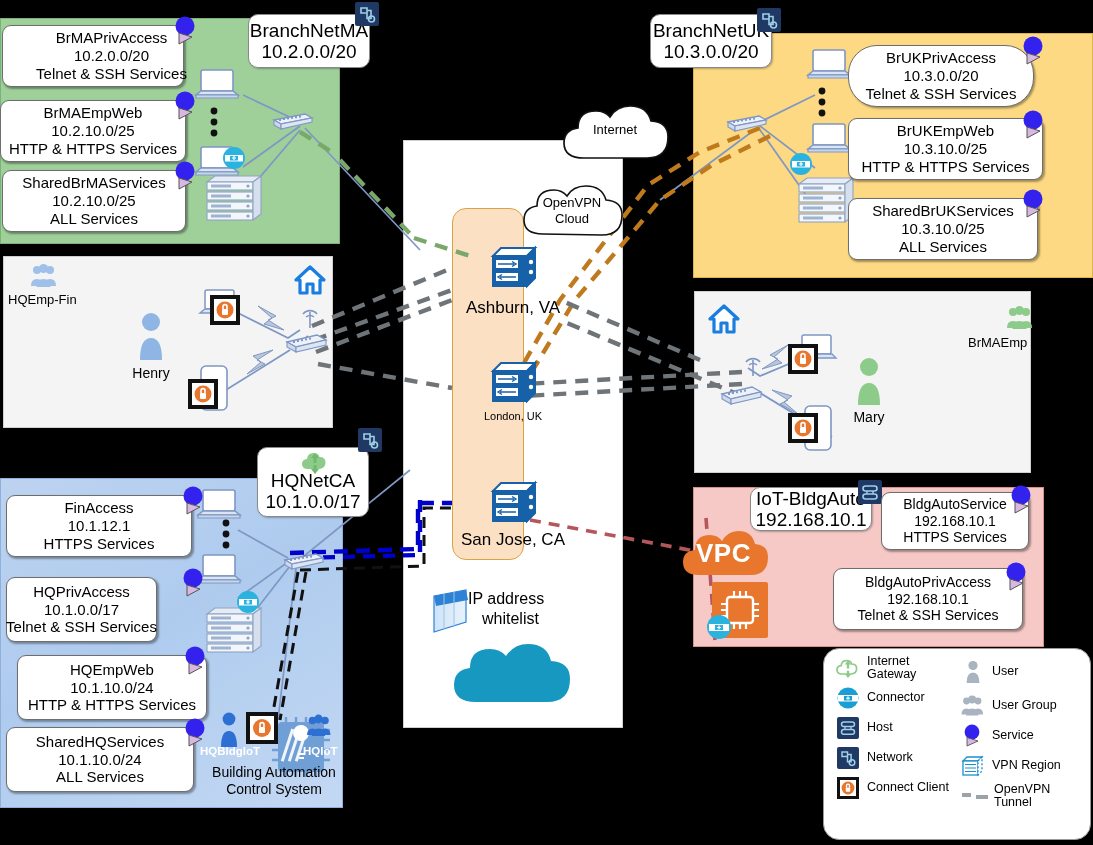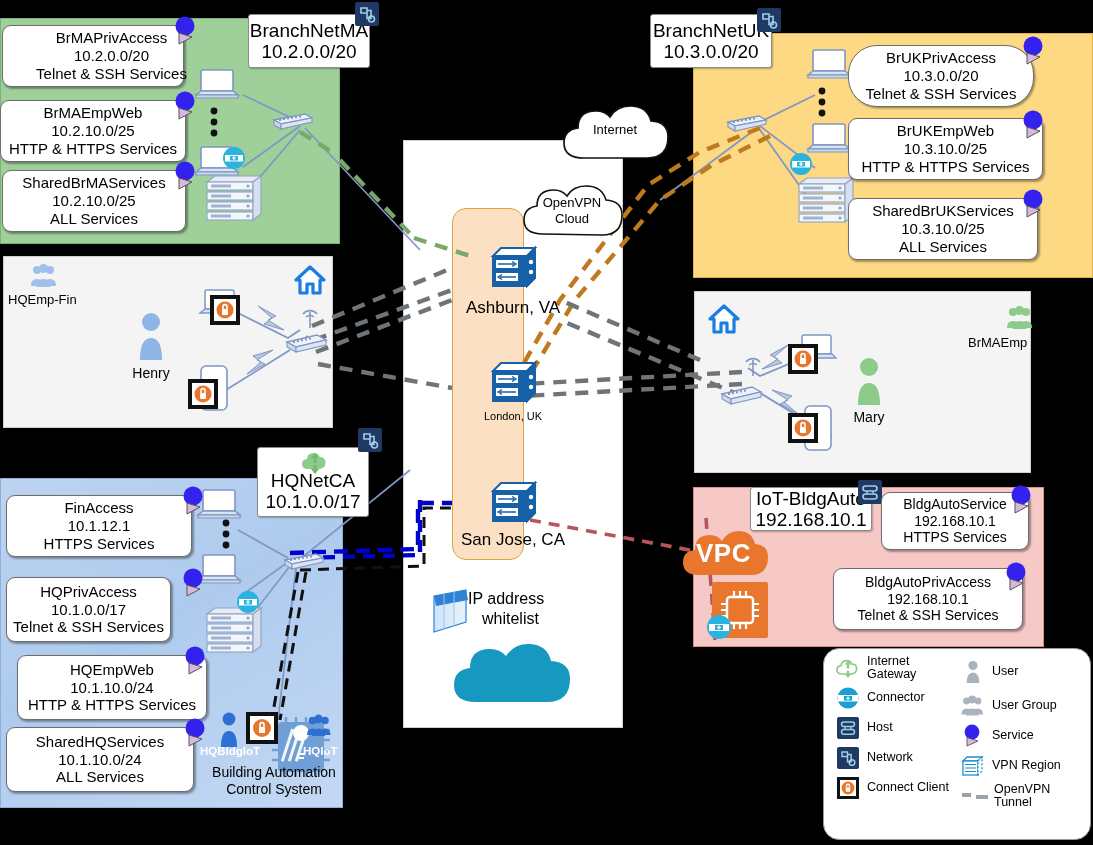--- a/index.html
+++ b/index.html
@@ -15,21 +15,21 @@
   .reg-hq{left:0;top:478px;width:343px;height:330px;
           background:linear-gradient(150deg,#bdd3f0 0%,#aecbee 45%,#c3d8f3 100%);
           border:1px solid #8fb0da;}
   .reg-iot{left:693px;top:487px;width:351px;height:160px;background:#f7c9c6;border:1px solid #d98f8a;}
   .reg-home-l{left:3px;top:256px;width:330px;height:172px;background:#f4f4f4;border:1px solid #cfcfcf;}
   .reg-home-r{left:694px;top:291px;width:337px;height:182px;background:#f4f4f4;border:1px solid #cfcfcf;}
   .reg-center{left:403px;top:140px;width:220px;height:588px;background:#ffffff;border:1px solid #cfcfcf;}
   .reg-vpn{left:452px;top:208px;width:72px;height:352px;background:#fbe0c4;border:1.6px solid #d9a441;border-radius:14px;}
 
   
-  .callout{position:absolute;background:#fff;border:1px solid #8a8a8a;border-radius:3px;
+  .callout{position:absolute;background:#fff;border:1px solid #8a8a8a;border-radius:10px;
            box-shadow:1px 1px 2px rgba(0,0,0,.28);
            display:flex;flex-direction:column;align-items:center;justify-content:center;
            text-align:center;line-height:1.12;box-sizing:border-box;}
   .callout .ln{display:block;white-space:nowrap;}
 
   
   .svc{position:absolute;background:#fff;border:1px solid #6e6e6e;border-radius:9px;
        box-shadow:1.5px 1.5px 2px rgba(0,0,0,.35);
        display:flex;flex-direction:column;align-items:center;justify-content:center;
        text-align:center;font-size:15px;line-height:1.18;box-sizing:border-box;}
@@ -589,21 +589,21 @@
       <rect x="3" y="9" width="18" height="6.5" fill="#fff"></rect>
     <rect x="8" y="10" width="8" height="4.5" fill="#2bb3e0"></rect>
       <path d="M10,12 h4 M12,10 v4" stroke="#fff" stroke-width="1.2"></path>
   </svg>
 
   <div class="svc" style="left:6px;top:495px;width:186px;height:62px;">
     <span class="ln">FinAccess</span>
     <span class="ln">10.1.12.1</span>
     <span class="ln">HTTPS Services</span>
   </div>
-  <div class="svc" style="left:6px;top:577px;width:165px;height:65px;text-align:center;">
+  <div class="svc" style="left:6px;top:577px;width:151px;height:65px;text-align:center;">
     <span class="ln">HQPrivAccess</span>
     <span class="ln">10.1.0.0/17</span>
     <span class="ln">Telnet &amp; SSH Services</span>
   </div>
   <div class="svc" style="left:17px;top:655px;width:190px;height:65px;">
     <span class="ln">HQEmpWeb</span>
     <span class="ln">10.1.10.0/24</span>
     <span class="ln">HTTP &amp; HTTPS Services</span>
   </div>
   <div class="svc" style="left:6px;top:727px;width:188px;height:65px;">

